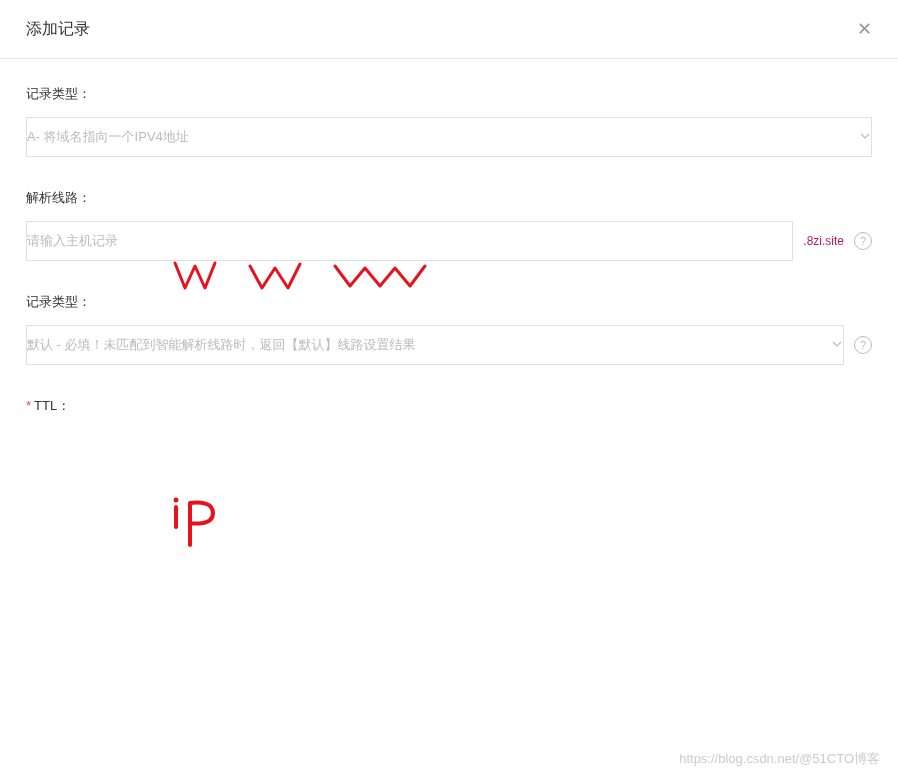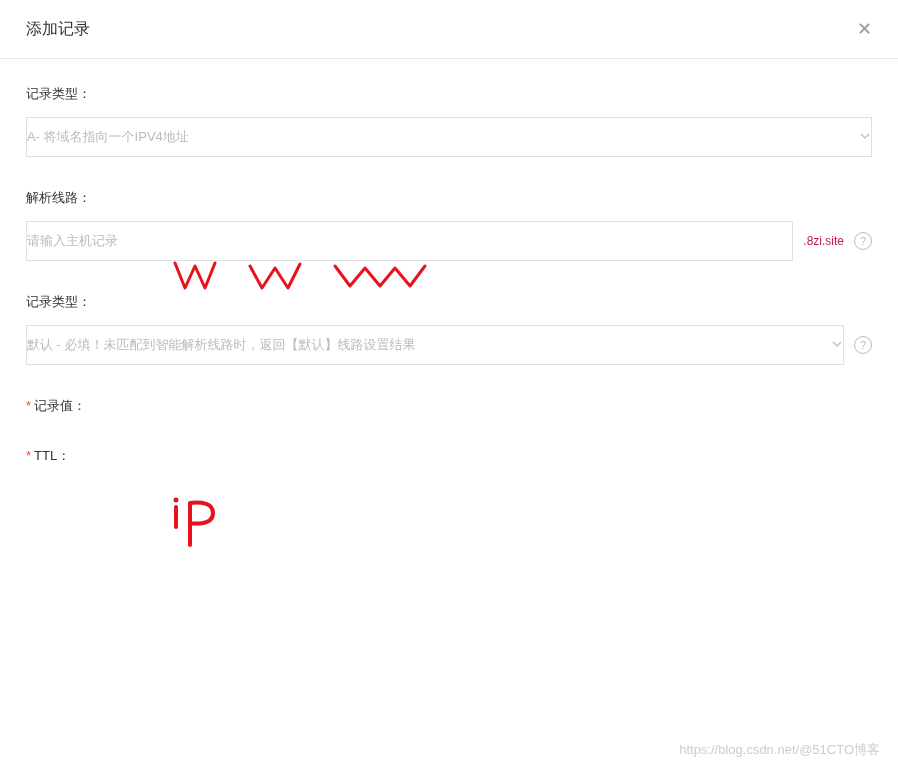--- a/index.html
+++ b/index.html
@@ -101,21 +101,21 @@
       flex-shrink: 0;
     }
     .host-field .input-box {
       flex: 1;
     }
     .line-field .select-box {
       flex: 1;
     }
     .watermark {
       position: absolute;
-      bottom: 14px;
+      bottom: 5px;
       right: 18px;
       font-size: 13px;
       color: #ccc;
       pointer-events: none;
     }
     .annotation {
       position: absolute;
       pointer-events: none;
     }
     .annotation svg {
@@ -164,23 +164,20 @@
           <svg viewBox="0 0 12 12">
               <path d="M2 4 L6 8 L10 4" stroke="#bbb" stroke-width="1.2" fill="none"></path>
             </svg>
         </span>
       </div>
       <span class="help-icon">?</span>
     </div>
   </div>
 
   <div class="form-group">
-    <label class="form-label">
-      <span class="required-star">*</span><span>记录值：</span>
-    </label>
   </div>
 
   <div class="form-group">
     <label class="form-label">
       <span class="required-star">*</span><span>TTL：</span>
     </label>
   </div>
 
 </div>
 

